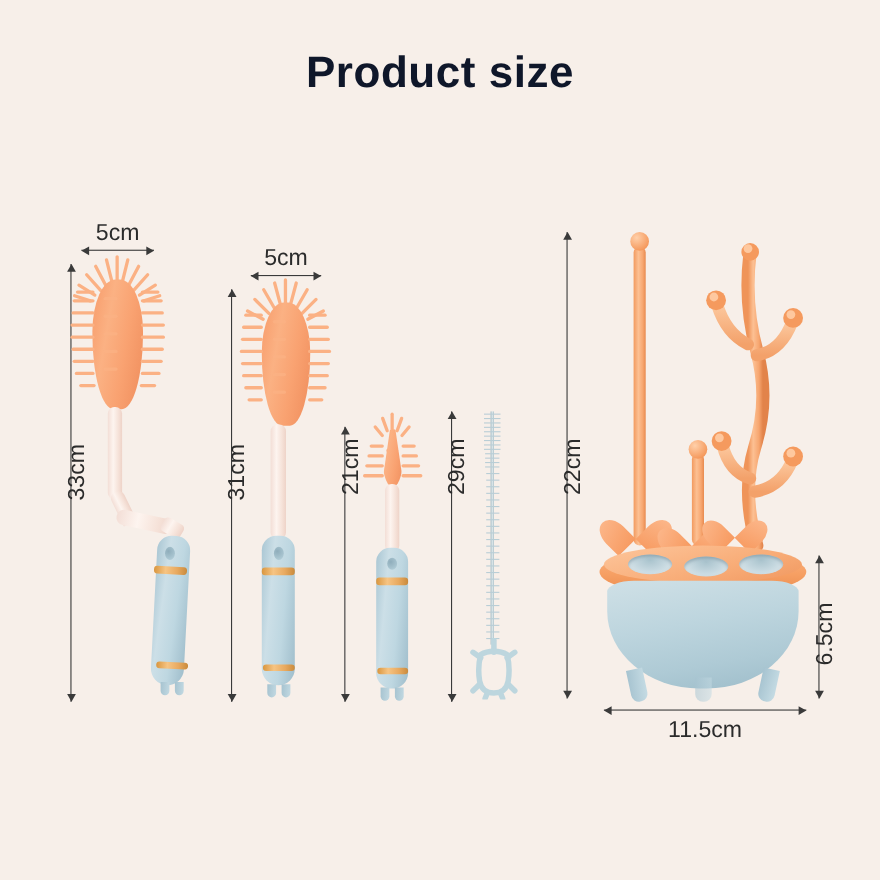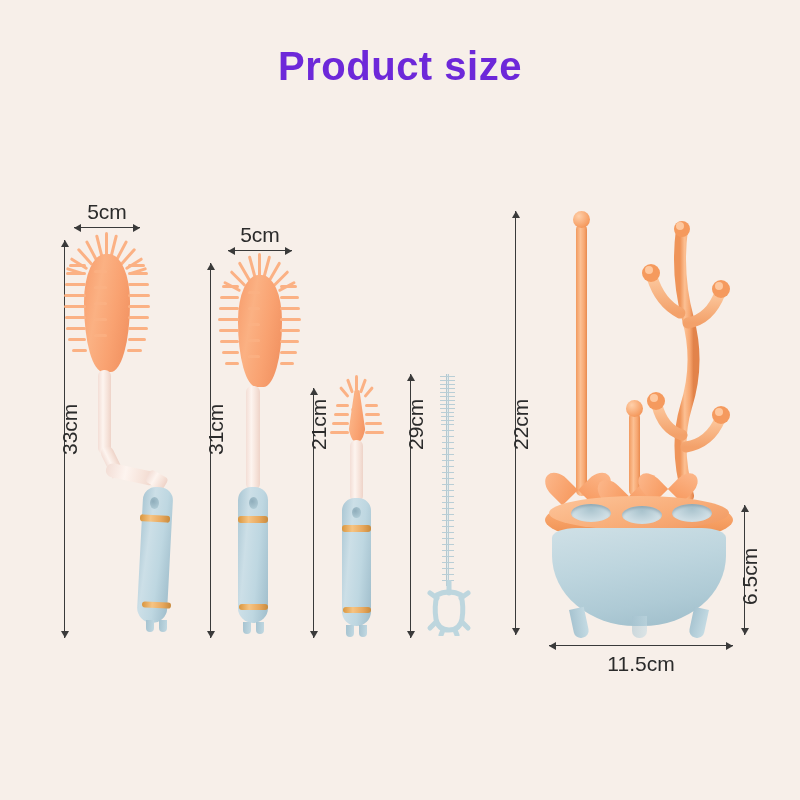--- a/index.html
+++ b/index.html
@@ -91,21 +91,21 @@
     border-radius:14% 14% 48% 48%/10% 10% 72% 72%;
     background:linear-gradient(170deg,#cfe0e6 0%,#bdd5de 40%,#aecad5 72%,#9dbcc9 100%);}
   .bowlleg{position:absolute;border-radius:0 0 7px 7px;
     background:linear-gradient(95deg,#a6c3d0,#c6dce4);}
 </style>
 </head>
 <body style="background: rgb(247, 239, 233);">
 
 <div id="stage">
 
-  <div class="title" style="color: #6d28d9;">Product size</div>
+  <div class="title" style="color: #0f172a;">Product size</div>
 
   <div class="brush">
 
     <div class="hdim" style="left:74px;top:227px;width:66px;"></div>
     <div class="hlabel" style="left:74px;top:200px;width:66px;">5cm</div>
 
     <div class="vdim" style="left:64px;top:240px;height:398px;"></div>
     <div class="vlabel" style="left:58px;top:455px;">33cm</div>
 
     <div class="head" style="left:72px;top:236px;width:70px;height:140px;">

